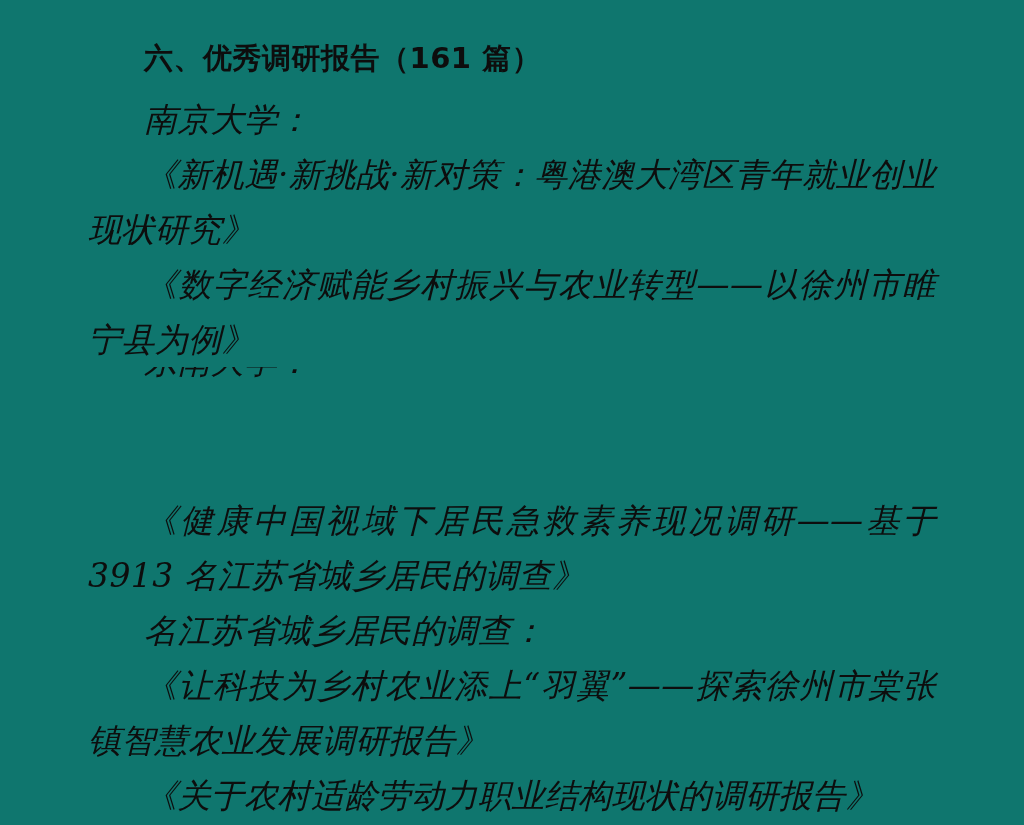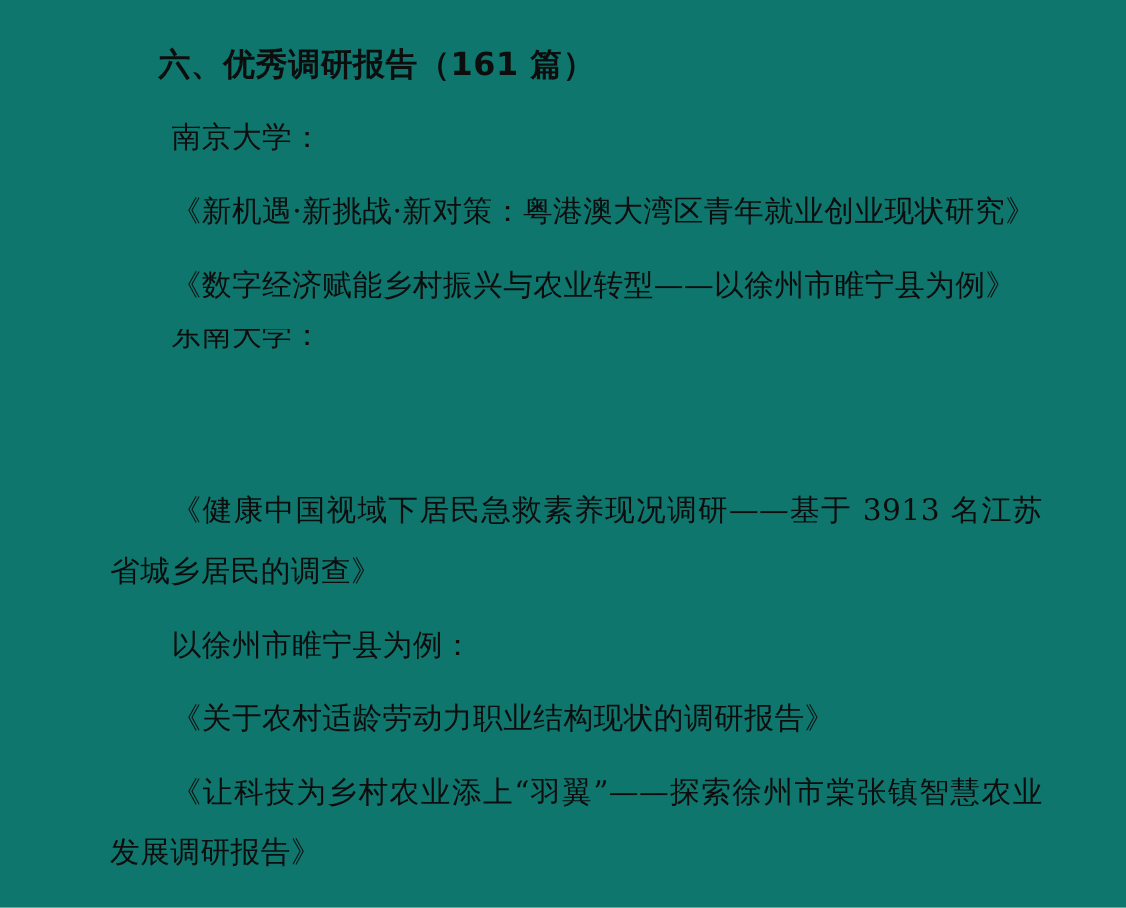--- a/index.html
+++ b/index.html
@@ -29,27 +29,28 @@
   .heading {
     font-family: "DejaVu Sans", "Liberation Sans", sans-serif;
     font-weight: bold;
     font-size: 29px;
     line-height: 56px;
     letter-spacing: 0.5px;
     margin: 0 0 6px 56px;
     white-space: nowrap;
   }
   .para {
-    font-size: 27px;
+    font-size: 33px;
     line-height: 55px;
     text-indent: 56px;
-    margin: 12px;
+    margin: 0;
     letter-spacing: 0.4px;
     text-align: justify;
     text-justify: inter-ideograph;
+    font-style: italic;
   }
   .para-wide {
     width: 848px;
   }
   .gap-block {
     height: 104px;
   }
   .clipped {
     position: relative;
     height: 22px;
@@ -76,20 +77,20 @@
     <p class="para para-wide">《数字经济赋能乡村振兴与农业转型——以徐州市睢宁县为例》</p>
 
     <div class="clipped">
       <p class="para para-wide">东南大学：</p>
     </div>
 
     <div class="gap-block"></div>
 
     <p class="para para-wide">《健康中国视域下居民急救素养现况调研——基于 3913 名江苏省城乡居民的调查》</p>
 
-    <p class="para para-wide">以徐州市睢宁县为例：</p>
+    <p class="para para-wide">名江苏省城乡居民的调查：</p>
+
+    <p class="para para-wide">《让科技为乡村农业添上“羽翼”——探索徐州市棠张镇智慧农业发展调研报告》</p>
 
     <p class="para para-wide">《关于农村适龄劳动力职业结构现状的调研报告》</p>
-
-    <p class="para para-wide">《让科技为乡村农业添上“羽翼”——探索徐州市棠张镇智慧农业发展调研报告》</p>
 
   </div>
 </div>
 
 </body></html>

